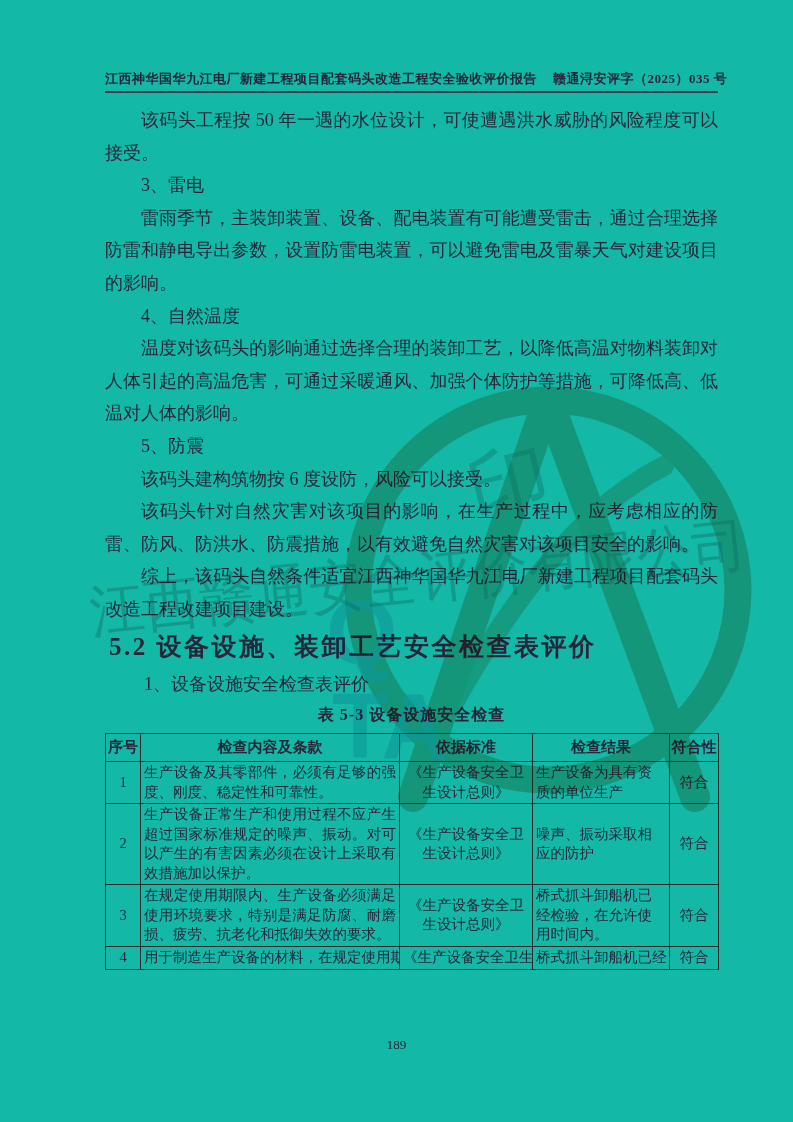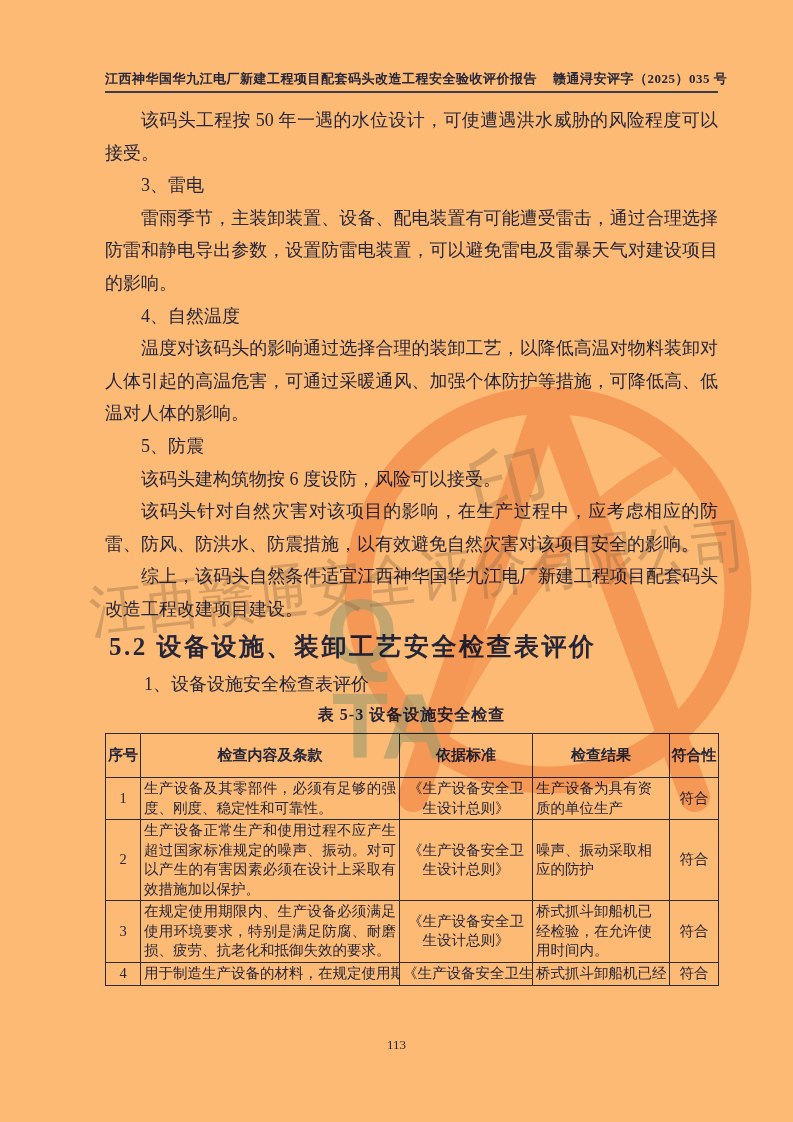--- a/index.html
+++ b/index.html
@@ -1,18 +1,18 @@
 <!DOCTYPE html>
 <html><head>
 <meta charset="utf-8">
 <style>
   html,body { margin:0; padding:0; background:#888; }
   .page {
     position:relative; width:793px; height:1122px; margin:0 auto;
-    background:#fdba74; overflow:hidden;
+    background:#14b8a6; overflow:hidden;
     font-family:"Liberation Serif","DejaVu Serif",serif;
     color:#26263a;
   }
   .content { position:absolute; left:105px; top:70px; width:613px; }
   .doc-header {
     display:flex; justify-content:space-between; align-items:flex-end;
     font-size:13px; font-weight:bold; letter-spacing:.5px;
     border-bottom:2px solid #3c3c4c; padding-bottom:3px; white-space:nowrap;
   }
   .doc-header .docnum { margin-left:16px; }
@@ -31,21 +31,21 @@
     font-size:16px; line-height:24px; letter-spacing:1px;
   }
   table.check {
     width:613px; border-collapse:collapse; table-layout:fixed;
     font-size:14.5px;
   }
   table.check th, table.check td {
     border:1.6px solid #2b2b2b; padding:1px 3px;
     line-height:19.5px; vertical-align:middle; overflow:hidden;
   }
-  table.check th { font-size:15px; font-weight:bold; padding:12px 0; }
+  table.check th { font-size:15px; font-weight:bold; padding:4px 0; }
   td.c0 { text-align:center; }
   td.c1 { text-align:justify; }
   td.c2 { text-align:center; }
   td.c3 { text-align:left; }
   td.c4 { text-align:center; }
   tr.cutoff td { line-height:19px; height:20px; white-space:nowrap; }
   .footer {
     position:absolute; top:1037px; left:0; width:100%;
     text-align:center; font-size:13px; color:#26263a;
   }
@@ -126,21 +126,21 @@
               <td class="c1">用于制造生产设备的材料，在规定使用期</td>
               <td class="c2">《生产设备安全卫生</td>
               <td class="c3">桥式抓斗卸船机已经</td>
               <td class="c4">符合</td>
             </tr>
           </tbody>
       </table>
     </div>
   </div>
 
-  <div class="footer">113</div>
+  <div class="footer">189</div>
 
   <div class="watermark">
     <svg width="793" height="1122" viewBox="0 0 793 1122" xmlns="http://www.w3.org/2000/svg">
       <g opacity="0.55">
         <circle cx="548" cy="590" r="190" fill="none" stroke-width="27" stroke="#f2a983"></circle>
         <path d="M545 408 L413 797" fill="none" stroke-width="30" stroke-linecap="round" stroke="#f2a983"></path>
         <path d="M551 408 L695 797" fill="none" stroke-width="30" stroke-linecap="round" stroke="#f2a983"></path>
         <path d="M452 706 Q556 520 664 466" fill="none" stroke-width="20" stroke-linecap="round" opacity="0.85" stroke="#f2a983"></path>
       </g>
       <g class="wm-letters" opacity="0.6">

